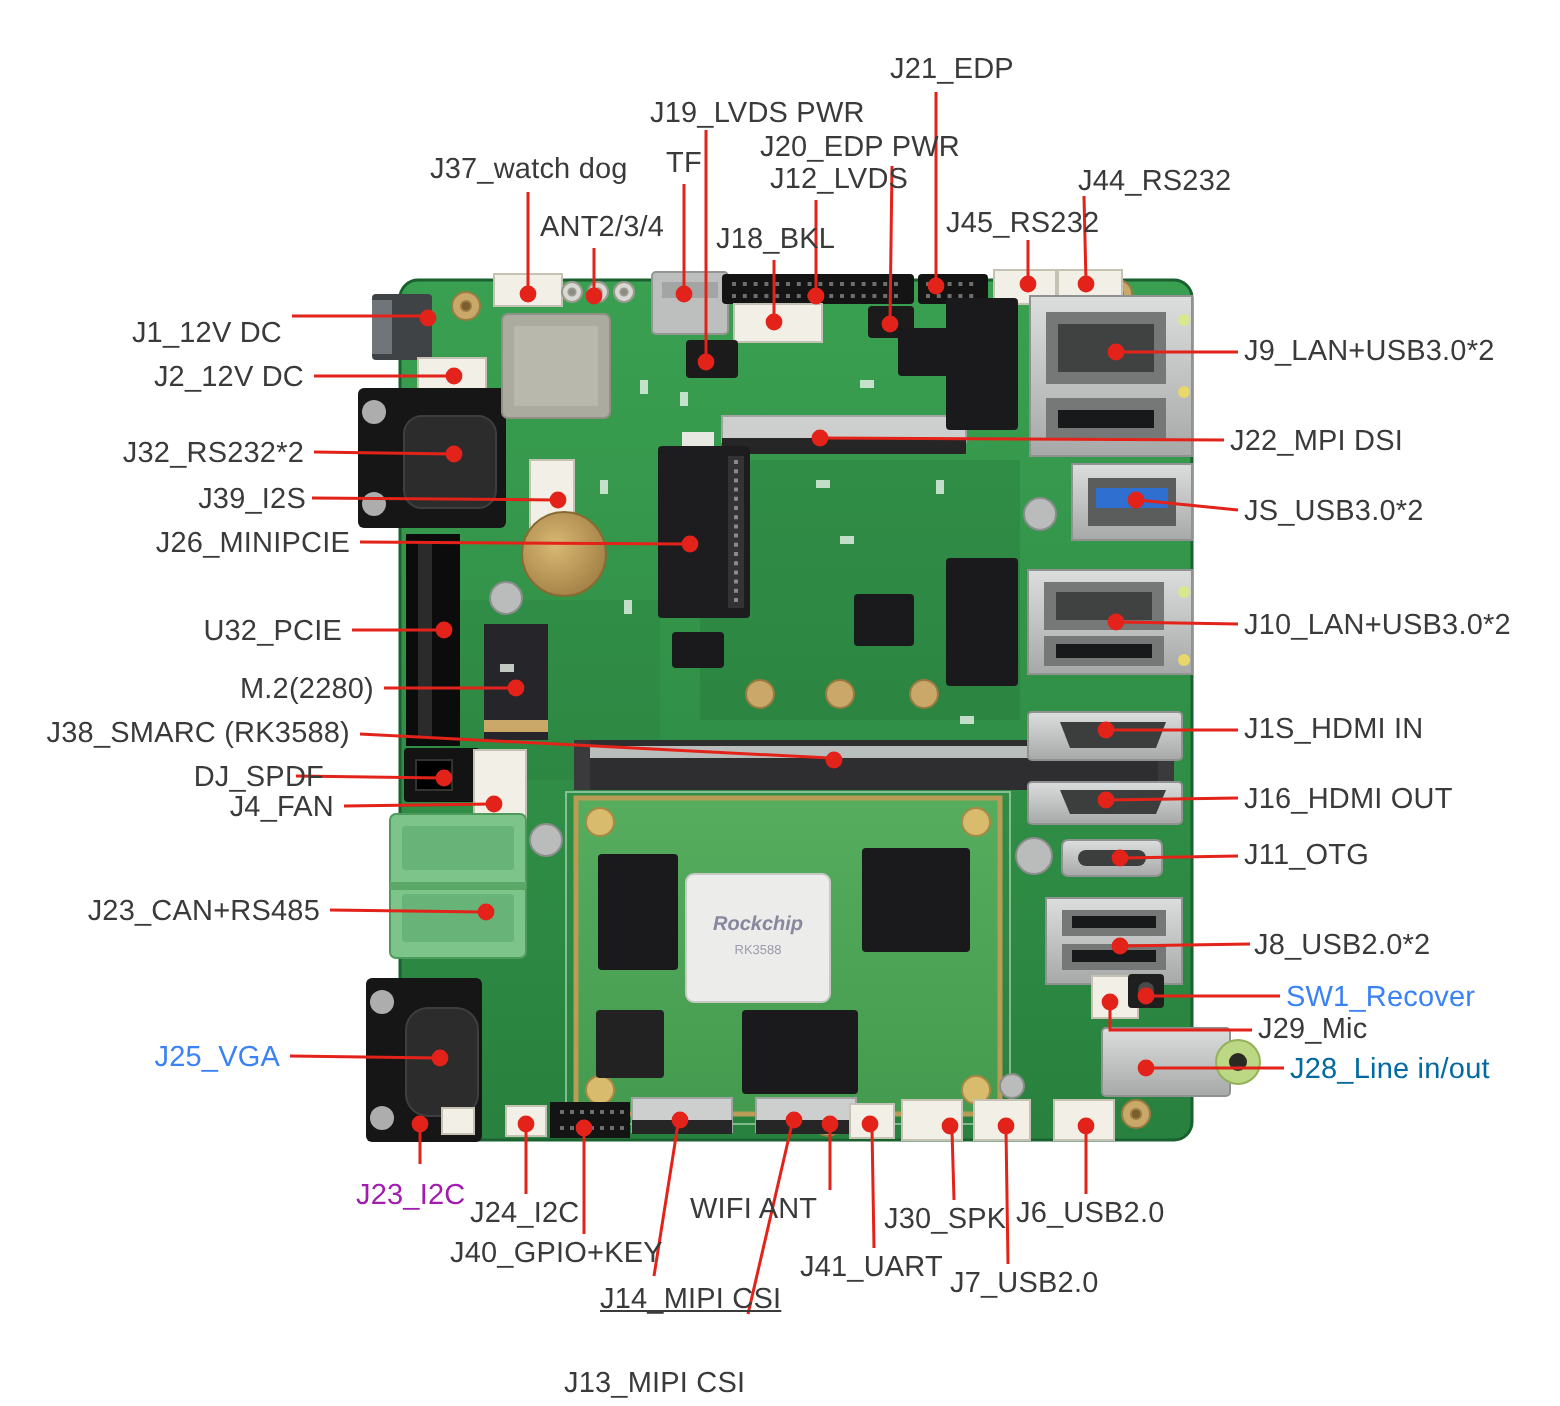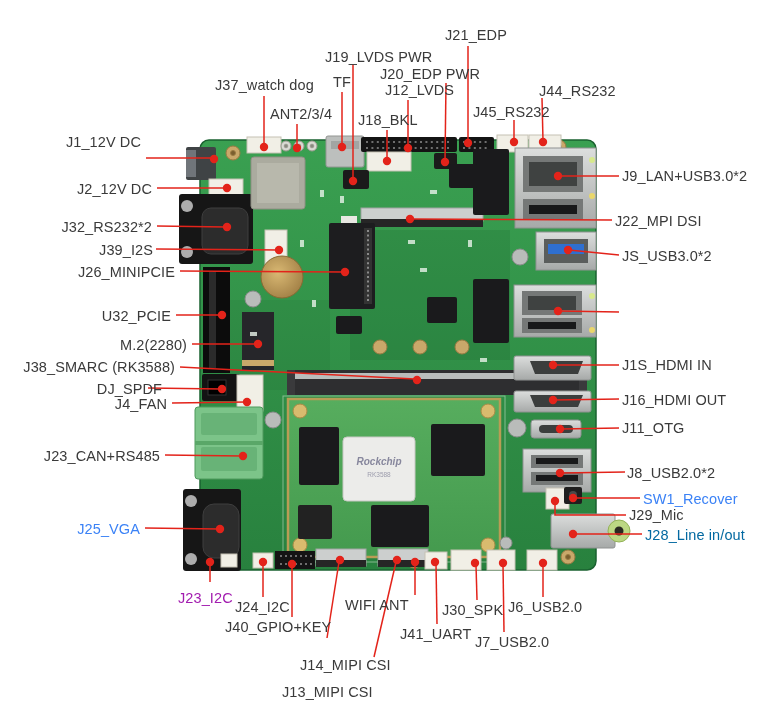--- a/index.html
+++ b/index.html
@@ -358,46 +358,47 @@
       <div class="lbl" style="left: 215px; top: 77px; color: rgb(58, 58, 58);">J37_watch dog</div>
       <div class="lbl" style="left: 333px; top: 74px; color: rgb(58, 58, 58);">TF</div>
       <div class="lbl" style="left: 270px; top: 106px; color: rgb(58, 58, 58);">ANT2/3/4</div>
       <div class="lbl" style="left: 325px; top: 49px; color: rgb(58, 58, 58);">J19_LVDS PWR</div>
       <div class="lbl" style="left: 380px; top: 66px; color: rgb(58, 58, 58);">J20_EDP PWR</div>
       <div class="lbl" style="left: 385px; top: 82px; color: rgb(58, 58, 58);">J12_LVDS</div>
       <div class="lbl" style="left: 445px; top: 27px; color: rgb(58, 58, 58);">J21_EDP</div>
       <div class="lbl" style="left: 358px; top: 112px; color: rgb(58, 58, 58);">J18_BKL</div>
       <div class="lbl" style="left: 508px; top: 83px; color: rgb(58, 58, 58); margin-left: 31px;">J44_RS232</div>
       <div class="lbl" style="left: 473px; top: 104px; color: rgb(58, 58, 58);">J45_RS232</div>
-      <div class="lbl" style="right: 639px; top: 134px; color: rgb(58, 58, 58);">J1_12V DC</div>
+      <div class="lbl" style="right: 639px; top: 159px; color: rgb(58, 58, 58);">J1_12V DC</div>
       <div class="lbl" style="right: 628px; top: 181px; color: rgb(58, 58, 58);">J2_12V DC</div>
       <div class="lbl" style="right: 628px; top: 219px; color: rgb(58, 58, 58);">J32_RS232*2</div>
       <div class="lbl" style="right: 627px; top: 242px; color: rgb(58, 58, 58);">J39_I2S</div>
       <div class="lbl" style="right: 605px; top: 264px; color: rgb(58, 58, 58);">J26_MINIPCIE</div>
       <div class="lbl" style="right: 609px; top: 308px; color: rgb(58, 58, 58);">U32_PCIE</div>
       <div class="lbl" style="right: 593px; top: 337px; color: rgb(58, 58, 58);">M.2(2280)</div>
       <div class="lbl" style="right: 605px; top: 359px; color: rgb(58, 58, 58);">J38_SMARC (RK3588)</div>
       <div class="lbl" style="right: 618px; top: 381px; color: rgb(58, 58, 58); text-align: right;">DJ_SPDF</div>
       <div class="lbl" style="right: 613px; top: 396px; color: rgb(58, 58, 58);">J4_FAN</div>
       <div class="lbl" style="right: 620px; top: 448px; color: rgb(58, 58, 58);">J23_CAN+RS485</div>
       <div class="lbl" style="right: 640px; top: 521px; color: #3b82f6;">J25_VGA</div>
       <div class="lbl" style="left: 622px; top: 168px; color: rgb(58, 58, 58);">J9_LAN+USB3.0*2</div>
       <div class="lbl" style="left: 615px; top: 213px; color: rgb(58, 58, 58);">J22_MPI DSI</div>
       <div class="lbl" style="left: 622px; top: 248px; color: rgb(58, 58, 58);">JS_USB3.0*2</div>
+      <div class="lbl" style="left: 622px; top: 305px; color: rgb(58, 58, 58);">J10_LAN+USB3.0*2</div>
       <div class="lbl" style="left: 622px; top: 357px; color: rgb(58, 58, 58);">J1S_HDMI IN</div>
       <div class="lbl" style="left: 622px; top: 392px; color: rgb(58, 58, 58);">J16_HDMI OUT</div>
       <div class="lbl" style="left: 622px; top: 420px; color: rgb(58, 58, 58);">J11_OTG</div>
       <div class="lbl" style="left: 627px; top: 465px; color: rgb(58, 58, 58);">J8_USB2.0*2</div>
       <div class="lbl" style="left: 643px; top: 491px; color: #3b82f6;">SW1_Recover</div>
       <div class="lbl" style="left: 629px; top: 507px; color: rgb(58, 58, 58);">J29_Mic</div>
       <div class="lbl" style="left: 645px; top: 527px; color: #0369a1;">J28_Line in/out</div>
       <div class="lbl" style="left: 178px; top: 590px; color: #a21caf;">J23_I2C</div>
       <div class="lbl" style="left: 235px; top: 599px; color: rgb(58, 58, 58);">J24_I2C</div>
       <div class="lbl" style="left: 225px; top: 619px; color: rgb(58, 58, 58);">J40_GPIO+KEY</div>
       <div class="lbl" style="left: 282px; top: 640px; color: rgb(58, 58, 58); margin-top: 44px;">J13_MIPI CSI</div>
-      <div class="lbl" style="left: 300px; top: 657px; color: rgb(58, 58, 58);">J14_MIPI CSI</div>
+      <div class="lbl" style="left: 300px; top: 642px; color: rgb(58, 58, 58); text-decoration: underline;">J14_MIPI CSI</div>
       <div class="lbl" style="left: 345px; top: 597px; color: rgb(58, 58, 58);">WIFI ANT</div>
       <div class="lbl" style="left: 400px; top: 626px; color: rgb(58, 58, 58);">J41_UART</div>
       <div class="lbl" style="left: 442px; top: 602px; color: rgb(58, 58, 58);">J30_SPK</div>
       <div class="lbl" style="left: 475px; top: 634px; color: rgb(58, 58, 58);">J7_USB2.0</div>
       <div class="lbl" style="left: 508px; top: 599px; color: rgb(58, 58, 58);">J6_USB2.0</div>
     </div>
 </div>
 
 </body></html>

